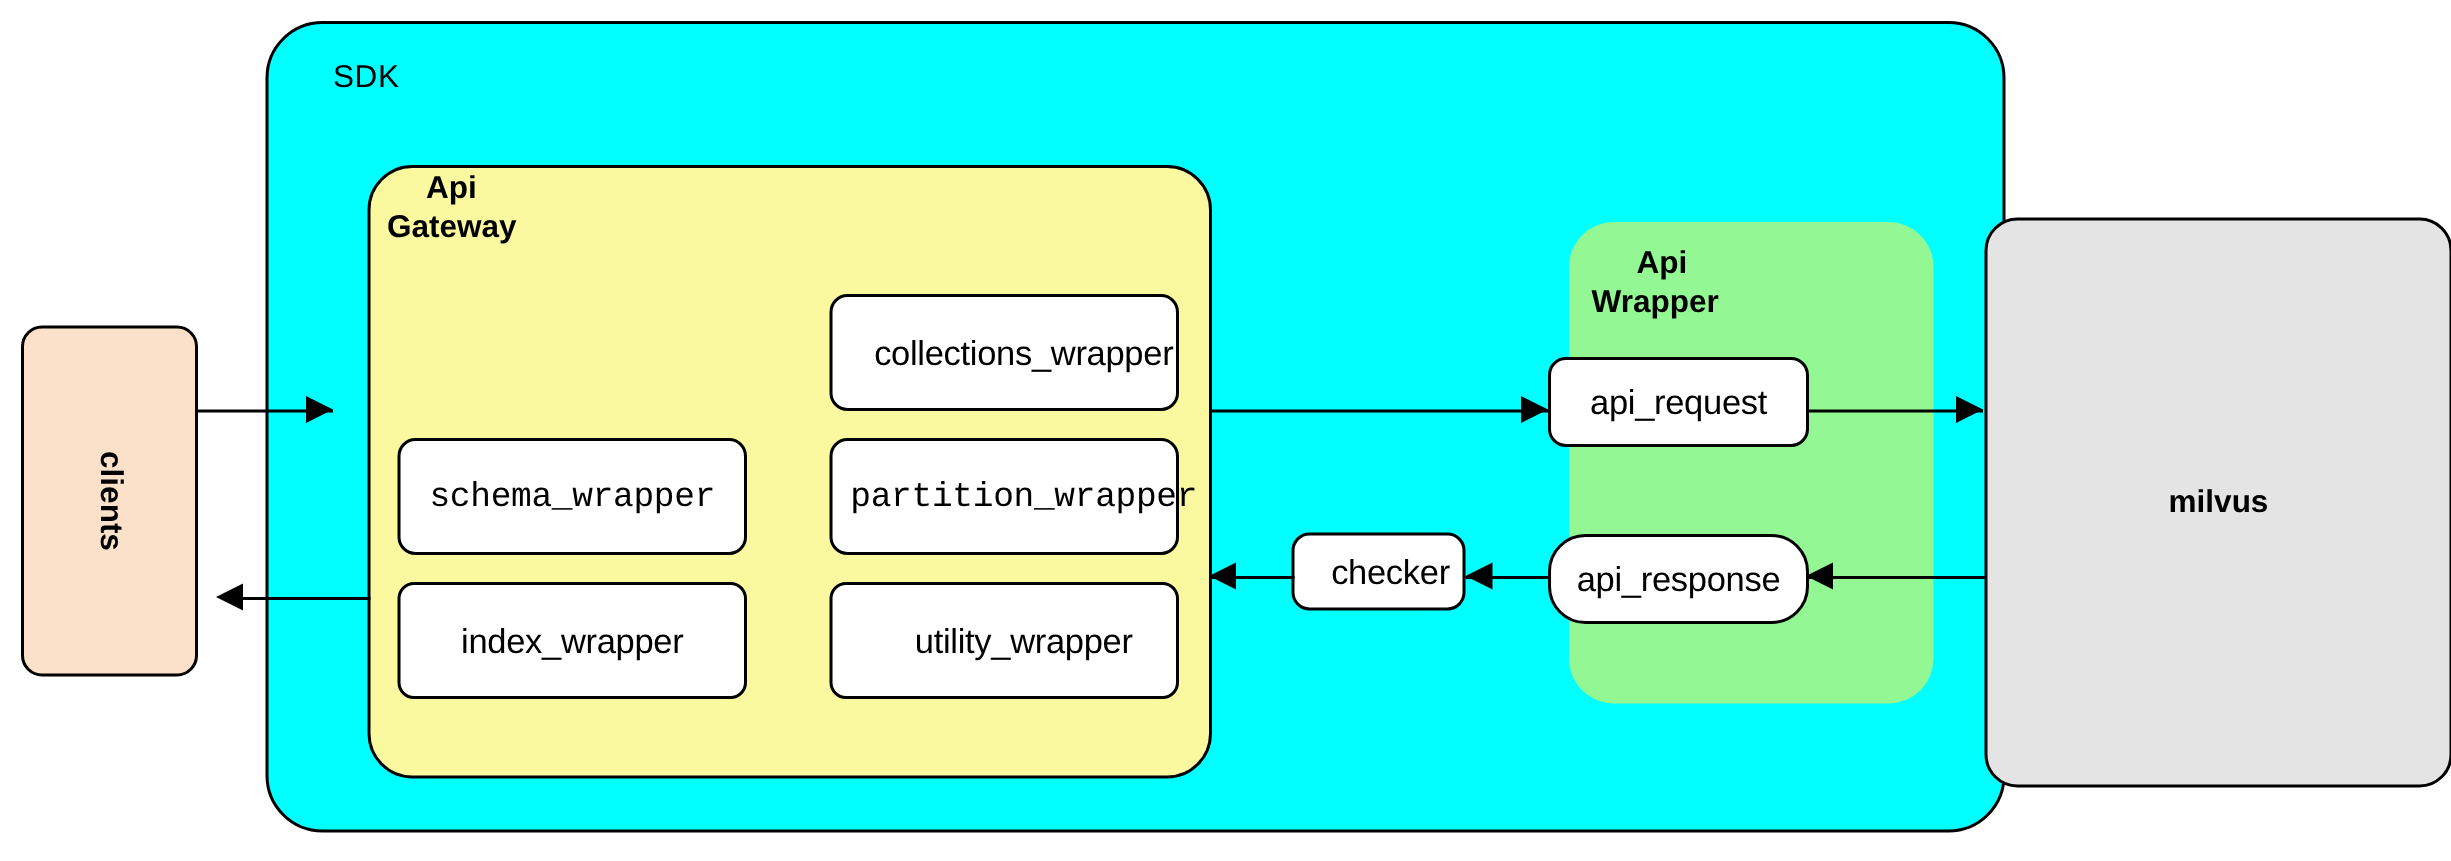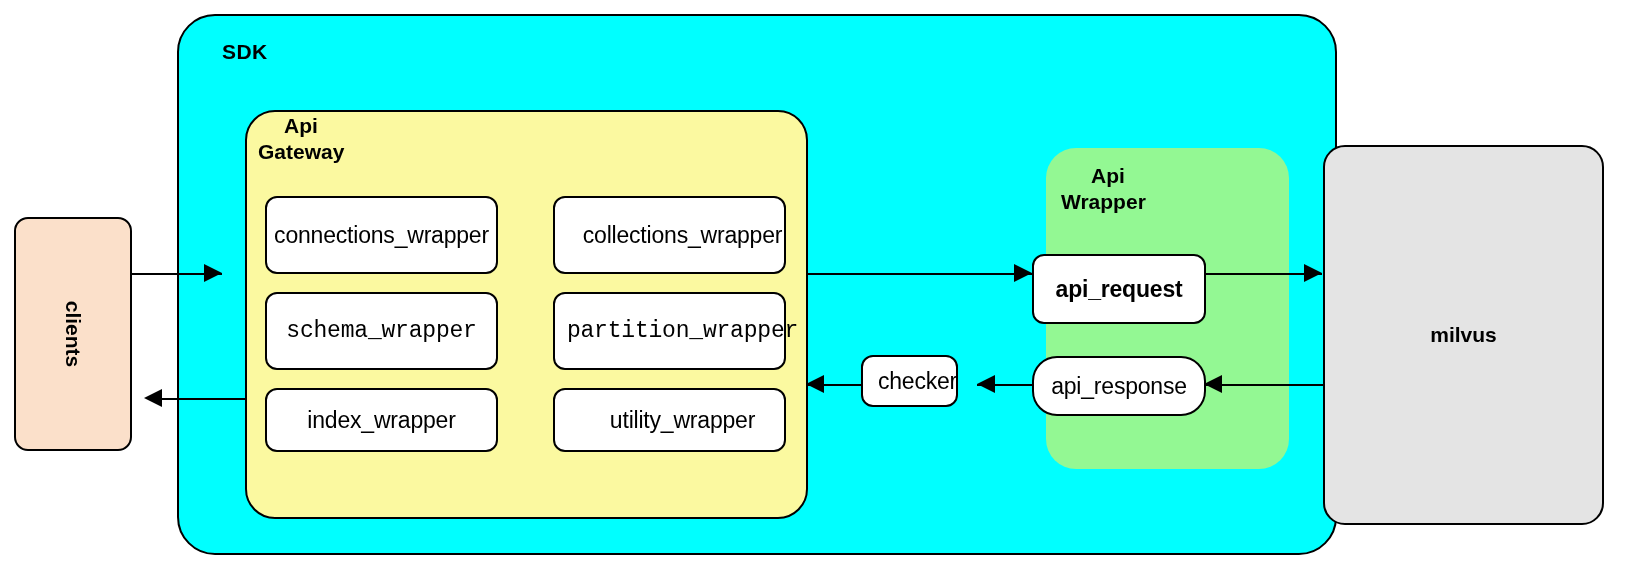--- a/index.html
+++ b/index.html
@@ -47,21 +47,21 @@
     width: 1160px;
     height: 541px;
     background: #00ffff;
     border-radius: 38px;
   }
   #sdk-label {
     position: absolute;
     left: 222px;
     top: 40px;
     font-size: 21px;
-    font-weight: bold;
+    font-weight: normal;
     color: #000000;
     letter-spacing: 0.4px;
   }
 
   #api-wrapper-box {
     left: 245px;
     top: 110px;
     width: 563px;
     height: 409px;
     background: #fbf9a0;
@@ -114,43 +114,43 @@
     font-size: 21px;
     font-weight: bold;
     color: #000000;
     transform: rotate(90deg);
     white-space: nowrap;
   }
 
   #milvus-box {
     left: 1323px;
     top: 145px;
-    width: 281px;
+    width: 312px;
     height: 380px;
     background: #e4e4e4;
     border-radius: 22px;
   }
   #milvus-label {
     font-size: 21px;
     font-weight: bold;
     color: #000000;
   }
 
   
   .wrap-l { left: 265px;  width: 233px; }
   .wrap-r { left: 553px;  width: 233px; padding-left: 26px; }
   .row-1  { top: 196px;   height: 78px; }
   .row-2  { top: 292px;   height: 78px; font-family: Liberation Mono, monospace; }
-  .row-3  { top: 388px;   height: 64px; }
-
-  
-  #api-request-box  { left: 1032px; top: 254px; width: 174px; height: 70px; font-weight: bold; }
+  .row-3  { top: 388px;   height: 78px; border-radius: 11px; }
+
+  
+  #api-request-box  { left: 1032px; top: 238px; width: 174px; height: 60px; }
   #api-response-box { left: 1032px; top: 356px; width: 174px; height: 60px; border-radius: 25px; }
 
-  #checker-box { left: 861px; top: 355px; width: 97px; height: 52px; padding-left: 16px; }
+  #checker-box { left: 861px; top: 355px; width: 116px; height: 52px; padding-left: 16px; }
 
   
   .line-h {
     position: absolute;
     height: 0;
     border-top: 2px solid #000000;
   }
   .arrow-r, .arrow-l {
     position: absolute;
     width: 0; height: 0;
@@ -187,21 +187,20 @@
   </div>
 
   <div class="box" id="clients-box">
     <span id="clients-label">clients</span>
   </div>
 
   <div class="box" id="milvus-box">
     <span id="milvus-label">milvus</span>
   </div>
 
-  <div class="box leaf-box wrap-l row-1">connections_wrapper</div>
   <div class="box leaf-box wrap-r row-1">collections_wrapper</div>
   <div class="box leaf-box wrap-l row-2">schema_wrapper</div>
   <div class="box leaf-box wrap-r row-2">partition_wrapper</div>
   <div class="box leaf-box wrap-l row-3">index_wrapper</div>
   <div class="box leaf-box wrap-r row-3">utility_wrapper</div>
 
   <div class="box leaf-box" id="api-request-box">api_request</div>
   <div class="box leaf-box" id="api-response-box">api_response</div>
 
   <div class="box leaf-box" id="checker-box">checker</div>

